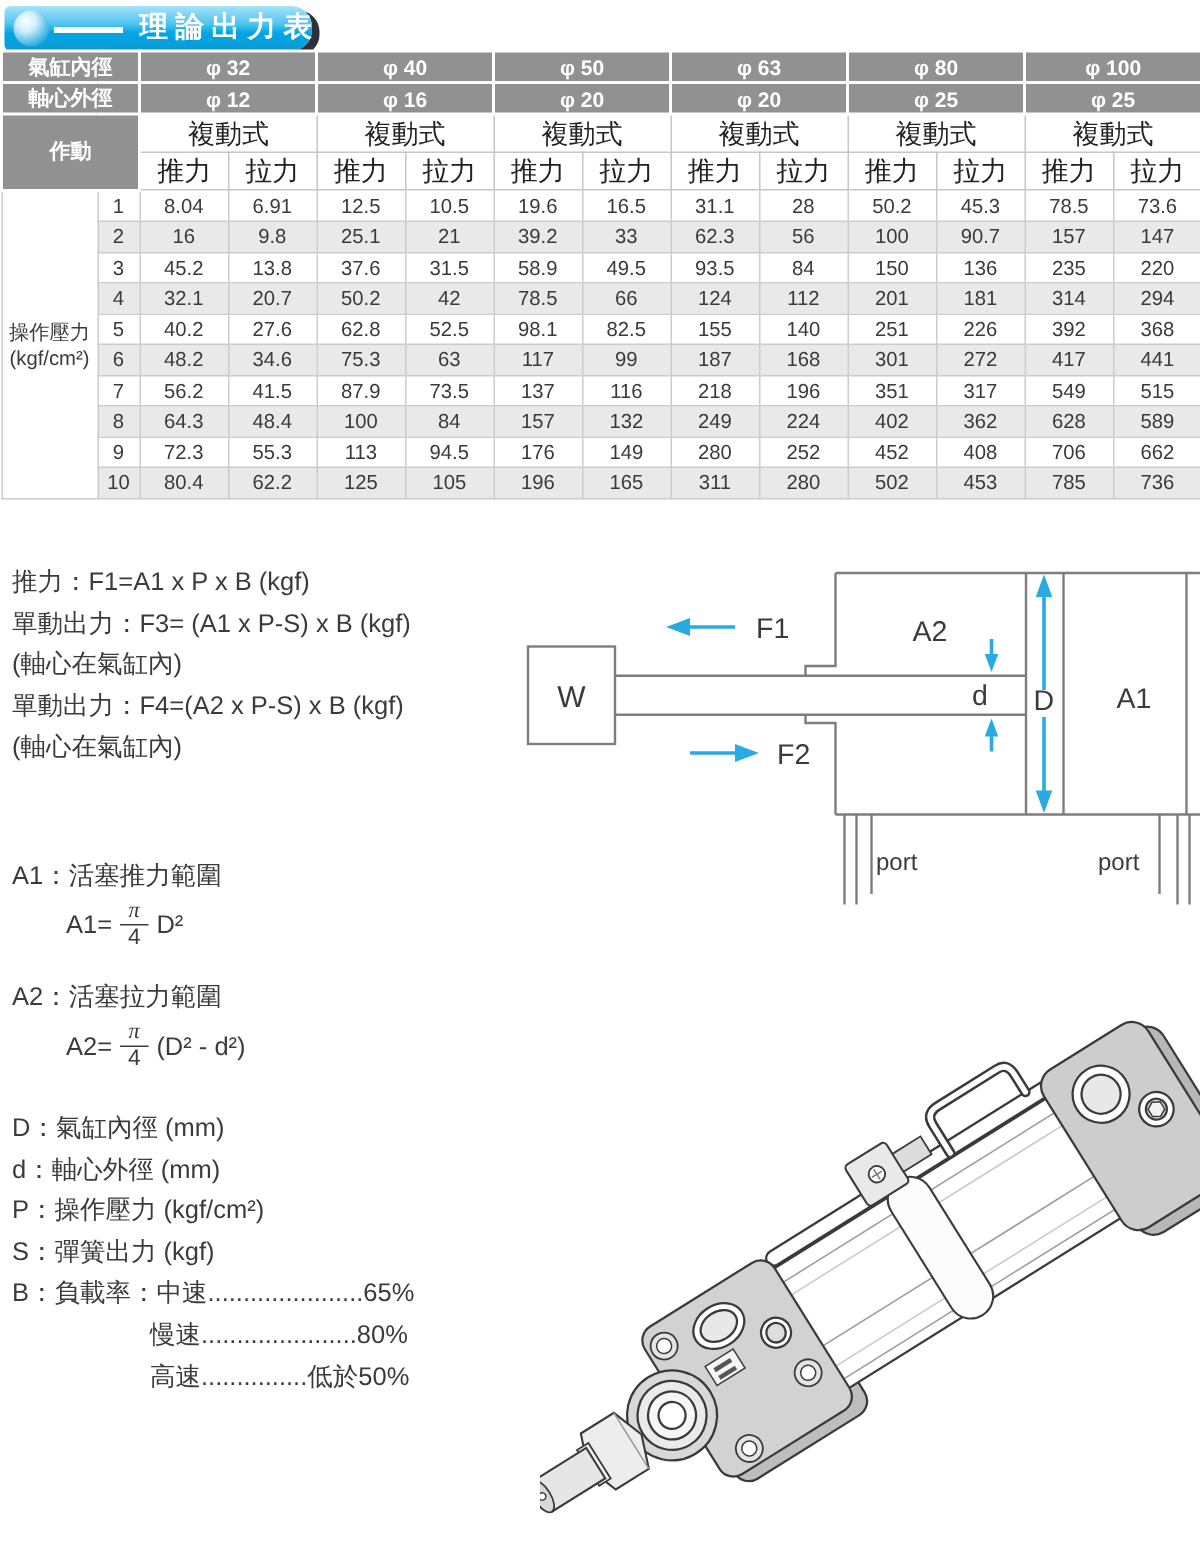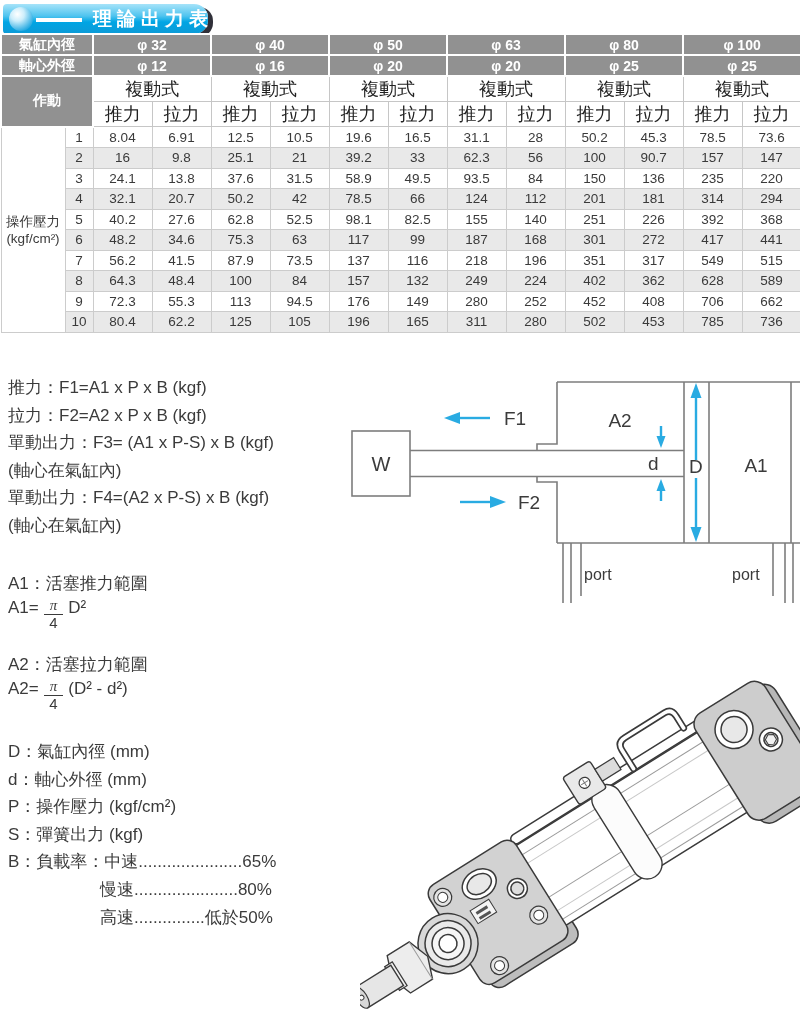--- a/index.html
+++ b/index.html
@@ -32,21 +32,21 @@
   td.g{background:#919191;color:#fff;font-weight:bold;font-size:14px;border:2px solid #fff;height:19px;}
   td.h{background:#fff;color:#222;font-size:18px;border:1px solid #c6c6c6;height:19px;}
   td.c{background:#fff;color:#3a3a3a;font-size:13.5px;border:1px solid #cccccc;height:19.5px;}
   tr.alt td.c{background:#e9e9e9;}
   td.plabel{background:#fff;border:1px solid #cccccc;font-size:13.5px;color:#3a3a3a;margin-left:32px;}
   td.plabel div{line-height:17px;}
   
   .tblock{position:absolute;left:8px;font-size:17px;color:#3b3b3b;}
   .tblock .ln{line-height:27.6px;white-space:nowrap;}
   .ln.indent{padding-left:92px;}
-  .eqline{display:flex;height:38px;white-space:nowrap;}
+  .eqline{display:flex;align-items:center;height:38px;white-space:nowrap;margin-left:36px;}
   .frac{display:inline-flex;flex-direction:column;align-items:center;margin:0 5px;}
   .frac .num{font-family:"Liberation Serif","DejaVu Serif",serif;font-style:italic;font-size:15px;
     line-height:15px;padding:0 6px 1px;border-bottom:1.5px solid #3b3b3b;}
   .frac .den{font-size:15px;line-height:16px;}
   svg text{font-family:"Liberation Sans","DejaVu Sans",sans-serif;}
 </style>
 </head>
 <body>
 
 <div class="badge">
@@ -145,21 +145,21 @@
         <td class="c">33</td>
         <td class="c">62.3</td>
         <td class="c">56</td>
         <td class="c">100</td>
         <td class="c">90.7</td>
         <td class="c">157</td>
         <td class="c">147</td>
       </tr>
       <tr>
         <td class="c">3</td>
-        <td class="c">24.1</td>
+        <td class="c">45.2</td>
         <td class="c">13.8</td>
         <td class="c">37.6</td>
         <td class="c">31.5</td>
         <td class="c">58.9</td>
         <td class="c">49.5</td>
         <td class="c">93.5</td>
         <td class="c">84</td>
         <td class="c">150</td>
         <td class="c">136</td>
         <td class="c">235</td>
@@ -268,21 +268,20 @@
         <td class="c">502</td>
         <td class="c">453</td>
         <td class="c">785</td>
         <td class="c">736</td>
       </tr>
     </tbody>
 </table>
 
 <div class="tblock" style="top:374px;">
   <div class="ln">推力：F1=A1 x P x B (kgf)</div>
-  <div class="ln">拉力：F2=A2 x P x B (kgf)</div>
   <div class="ln">單動出力：F3= (A1 x P-S) x B (kgf)</div>
   <div class="ln">(軸心在氣缸內)</div>
   <div class="ln">單動出力：F4=(A2 x P-S) x B (kgf)</div>
   <div class="ln">(軸心在氣缸內)</div>
 </div>
 
 <div class="tblock" style="top:570px;">
   <div class="ln">A1：活塞推力範圍</div>
   <div class="eqline">
     <span>A1=</span>

